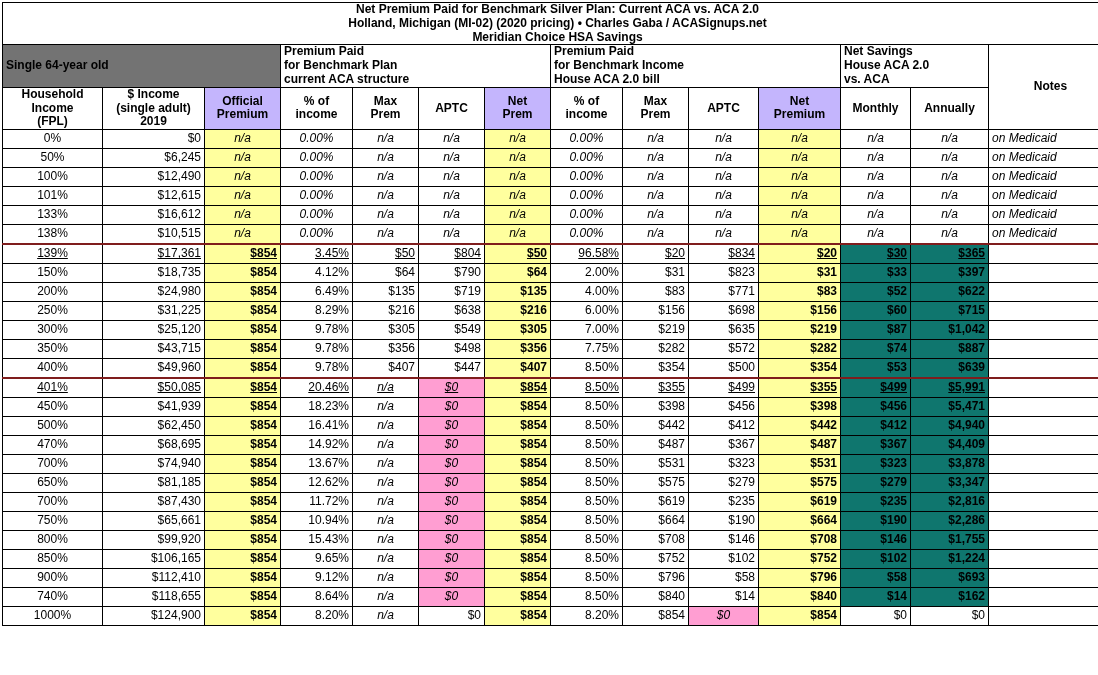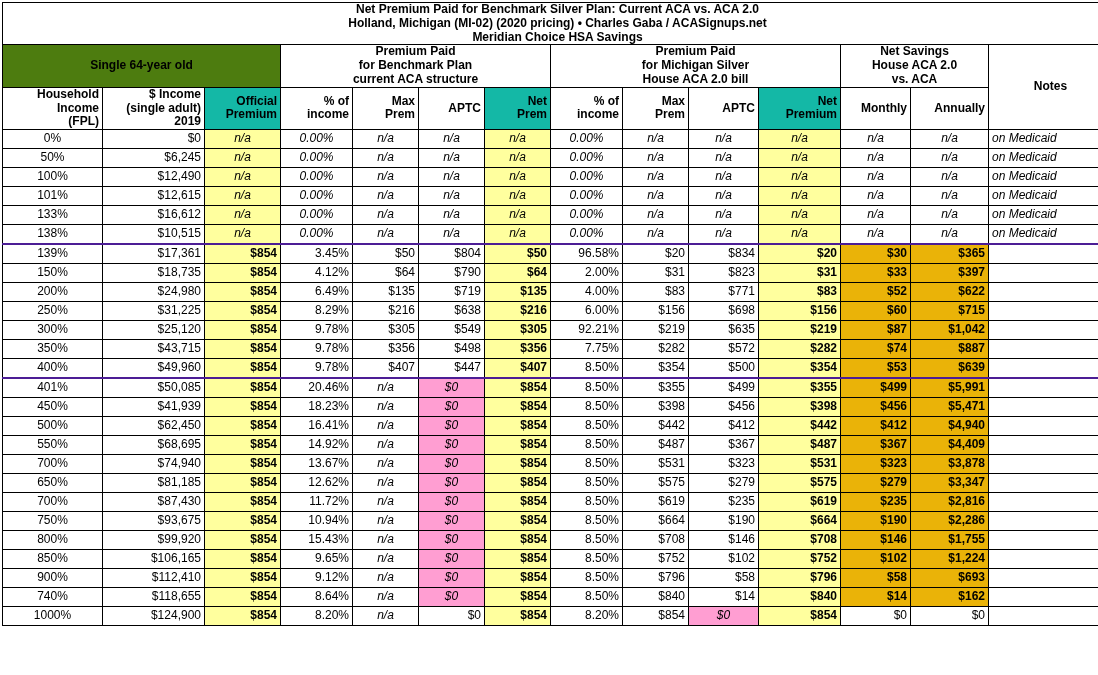--- a/index.html
+++ b/index.html
@@ -41,57 +41,57 @@
     text-align: center;
     font-weight: bold;
     font-size: 14.5px;
     padding: 5px 4px 6px 4px;
     line-height: 1.35;
   }
   .title-line { display: block; }
 
   
   .grp {
-    text-align: center;
+    text-align: left;
     font-weight: bold;
     font-size: 12.5px;
     line-height: 1.3;
     padding: 3px 2px;
   }
   .grp-peach {
-    background: #4d7c0f;
+    background: #737373;
     font-size: 15px;
   }
   .notes-head {
     text-align: center;
     font-weight: bold;
     font-size: 12.5px;
   }
 
   
   .colhead {
-    text-align: right;
+    text-align: center;
     font-weight: bold;
     font-size: 11.5px;
     line-height: 1.2;
     padding: 2px 1px;
   }
   .yellow { background: #ffff9e; }
-  .yellow-h { background: #14b8a6; }
+  .yellow-h { background: #c4b5fd; }
   .pink { background: #ff9ed2; }
-  .green { background: #eab308; }
+  .green { background: #0f766e; }
 
   
   td.num { text-align: right; }
   td.ctr { text-align: center; }
   .ital { font-style: italic; }
   .bold { font-weight: bold; }
 
   tr.datarow td { height: 18px; }
-  tr.thick-top td { border-top: 2px solid #4c1d95; }
+  tr.thick-top td { border-top: 2px solid #7f1d1d; text-decoration: underline; }
 
   .sect-note { font-style: italic; text-align: left; padding-left: 6px; }
 </style>
 </head>
 <body>
 
 <div id="sheet">
 
   <table class="grid">
     <colgroup>
@@ -122,21 +122,21 @@
 
     <tr>
       <td class="grp grp-peach" colspan="3">Single 64-year old</td>
       <td class="grp" colspan="4">
         <span class="title-line">Premium Paid</span>
         <span class="title-line">for Benchmark Plan</span>
         <span class="title-line">current ACA structure</span>
       </td>
       <td class="grp" colspan="4">
         <span class="title-line">Premium Paid</span>
-        <span class="title-line">for Michigan Silver</span>
+        <span class="title-line">for Benchmark Income</span>
         <span class="title-line">House ACA 2.0 bill</span>
       </td>
       <td class="grp" colspan="2">
         <span class="title-line">Net Savings</span>
         <span class="title-line">House ACA 2.0</span>
         <span class="title-line">vs. ACA</span>
       </td>
       <td class="notes-head" rowspan="2">Notes</td>
     </tr>
 
@@ -348,21 +348,21 @@
           <td class="sect-note"></td>
         </tr>
         <tr class="datarow">
           <td class="ctr">300%</td>
           <td class="num">$25,120</td>
           <td class="num yellow bold">$854</td>
           <td class="num">9.78%</td>
           <td class="num">$305</td>
           <td class="num">$549</td>
           <td class="num yellow bold">$305</td>
-          <td class="num">92.21%</td>
+          <td class="num">7.00%</td>
           <td class="num">$219</td>
           <td class="num">$635</td>
           <td class="num yellow bold">$219</td>
           <td class="num green bold">$87</td>
           <td class="num green bold">$1,042</td>
           <td class="sect-note"></td>
         </tr>
         <tr class="datarow">
           <td class="ctr">350%</td>
           <td class="num">$43,715</td>
@@ -437,21 +437,21 @@
           <td class="num yellow bold">$854</td>
           <td class="num">8.50%</td>
           <td class="num">$442</td>
           <td class="num">$412</td>
           <td class="num yellow bold">$442</td>
           <td class="num green bold">$412</td>
           <td class="num green bold">$4,940</td>
           <td class="sect-note"></td>
         </tr>
         <tr class="datarow">
-          <td class="ctr">550%</td>
+          <td class="ctr">470%</td>
           <td class="num">$68,695</td>
           <td class="num yellow bold">$854</td>
           <td class="num">14.92%</td>
           <td class="ctr ital">n/a</td>
           <td class="ctr pink ital">$0</td>
           <td class="num yellow bold">$854</td>
           <td class="num">8.50%</td>
           <td class="num">$487</td>
           <td class="num">$367</td>
           <td class="num yellow bold">$487</td>
@@ -502,21 +502,21 @@
           <td class="num">8.50%</td>
           <td class="num">$619</td>
           <td class="num">$235</td>
           <td class="num yellow bold">$619</td>
           <td class="num green bold">$235</td>
           <td class="num green bold">$2,816</td>
           <td class="sect-note"></td>
         </tr>
         <tr class="datarow">
           <td class="ctr">750%</td>
-          <td class="num">$93,675</td>
+          <td class="num">$65,661</td>
           <td class="num yellow bold">$854</td>
           <td class="num">10.94%</td>
           <td class="ctr ital">n/a</td>
           <td class="ctr pink ital">$0</td>
           <td class="num yellow bold">$854</td>
           <td class="num">8.50%</td>
           <td class="num">$664</td>
           <td class="num">$190</td>
           <td class="num yellow bold">$664</td>
           <td class="num green bold">$190</td>

